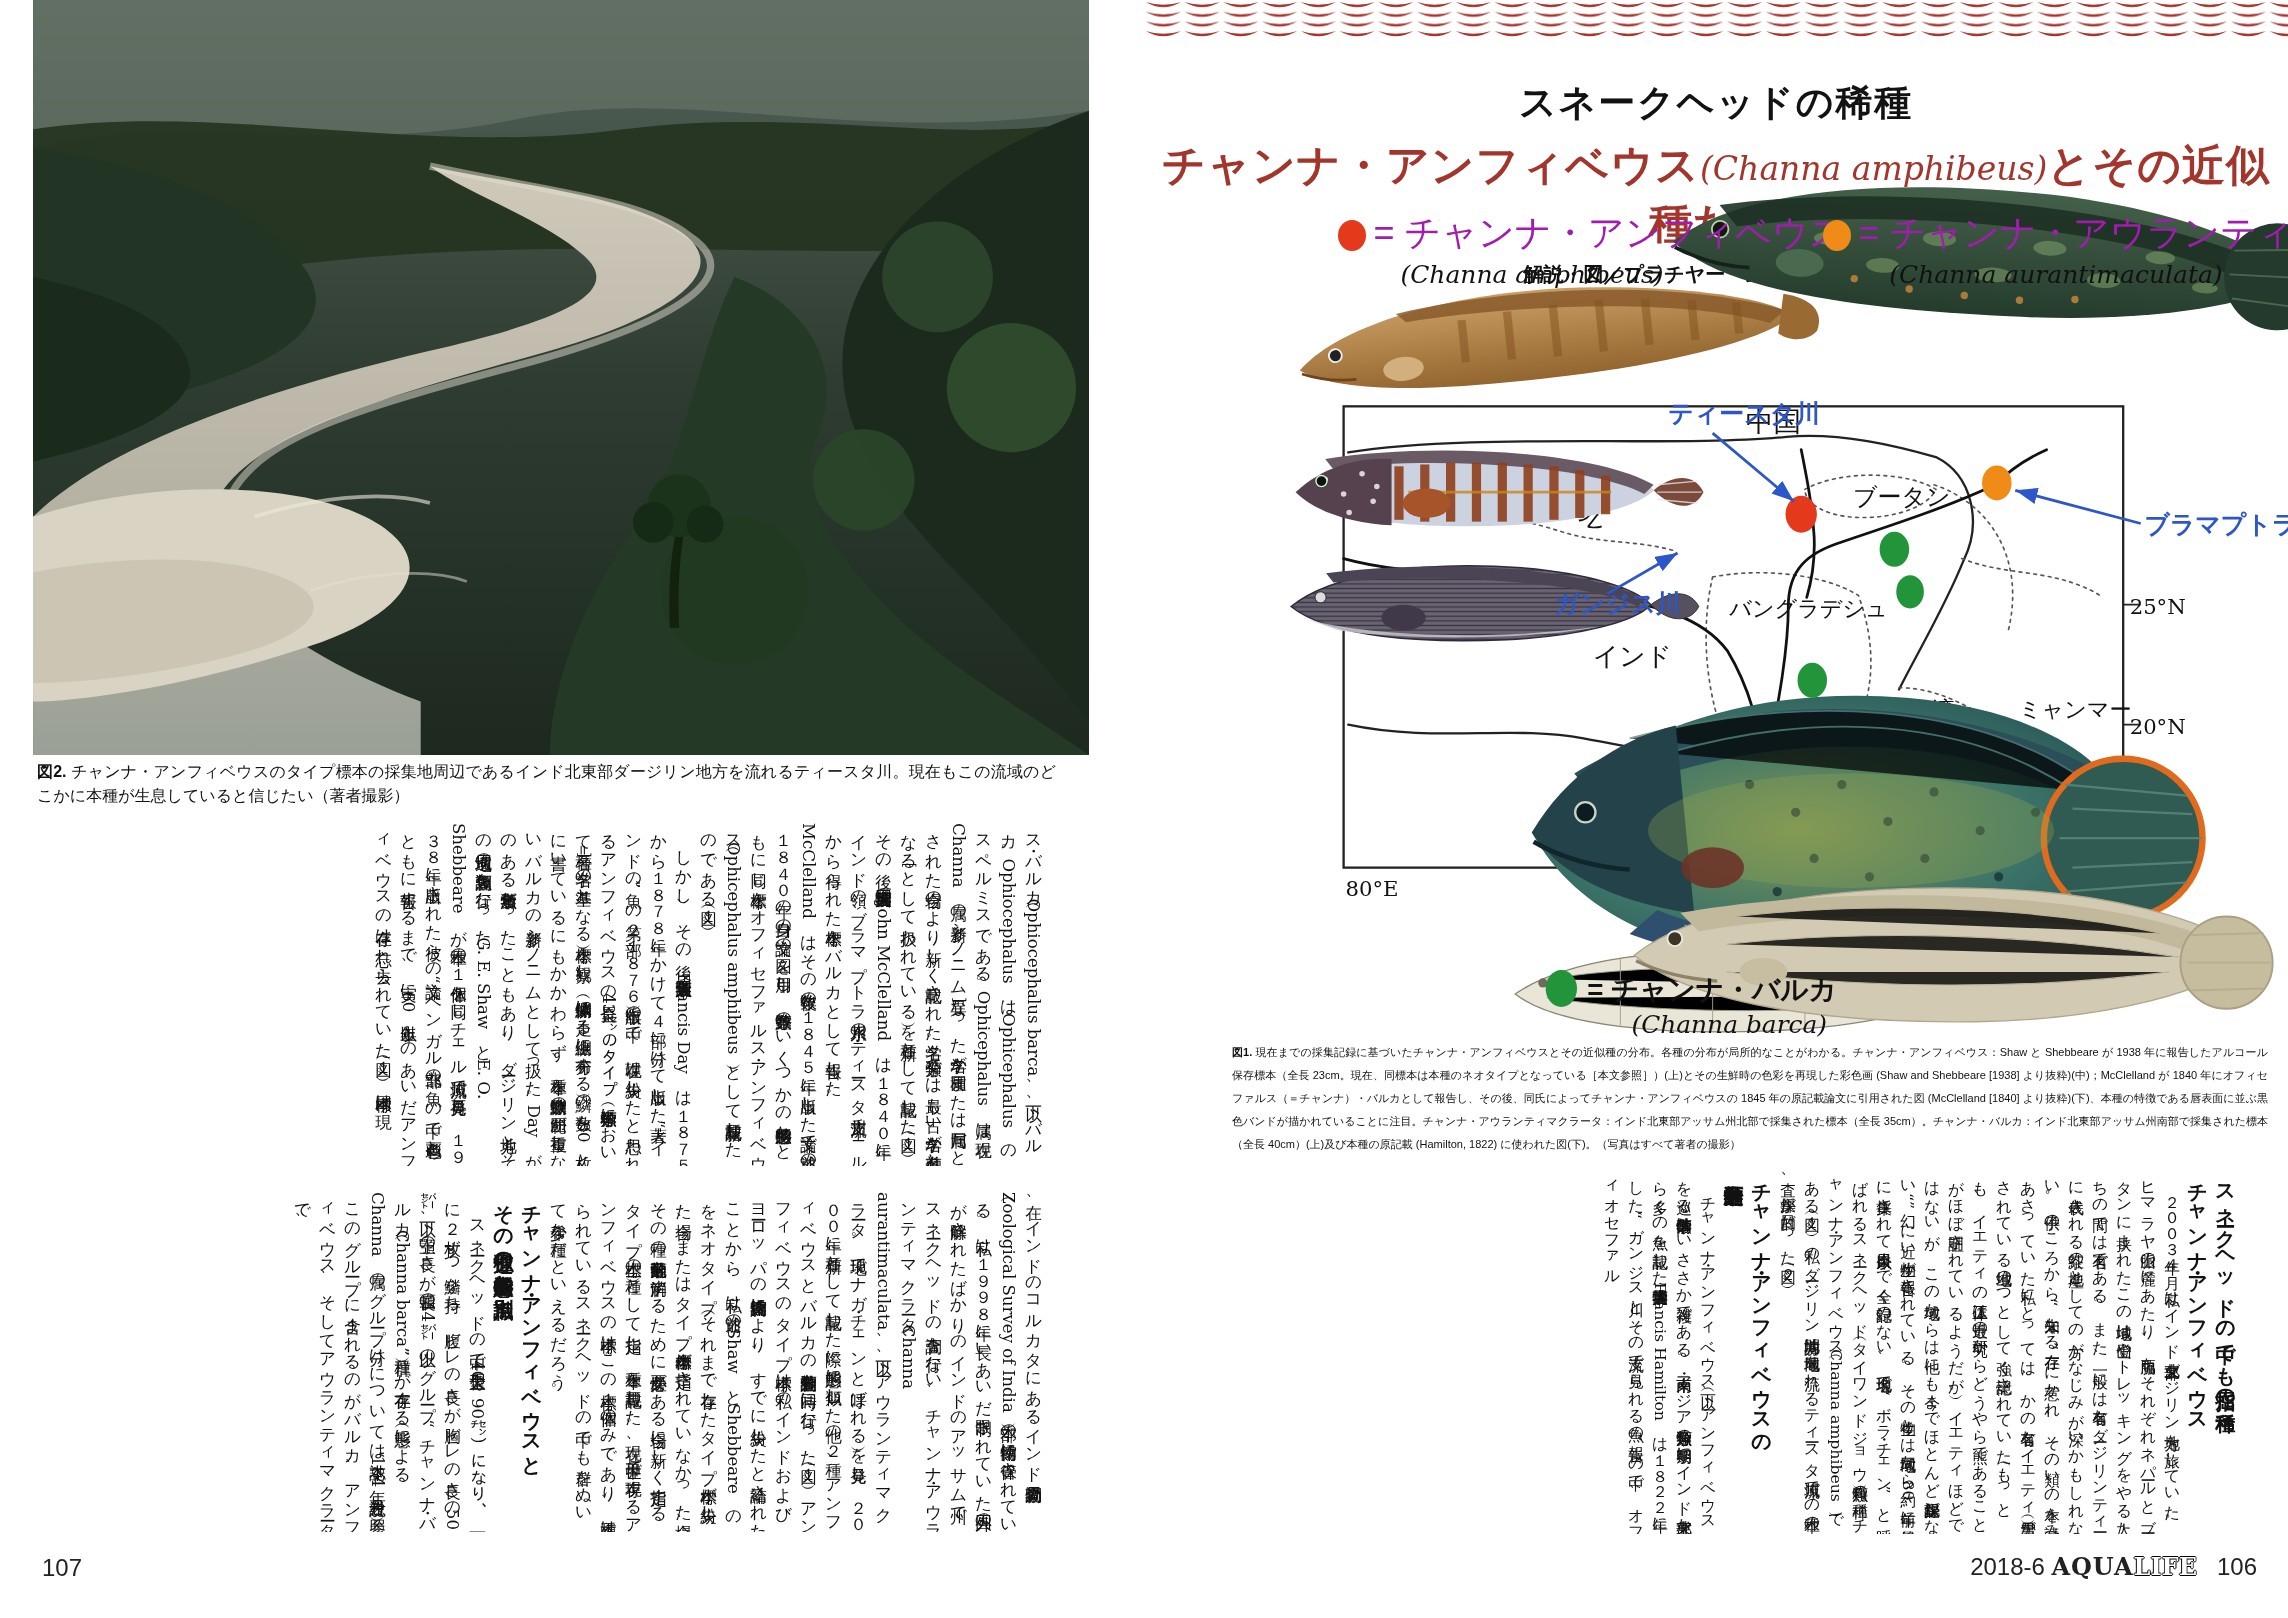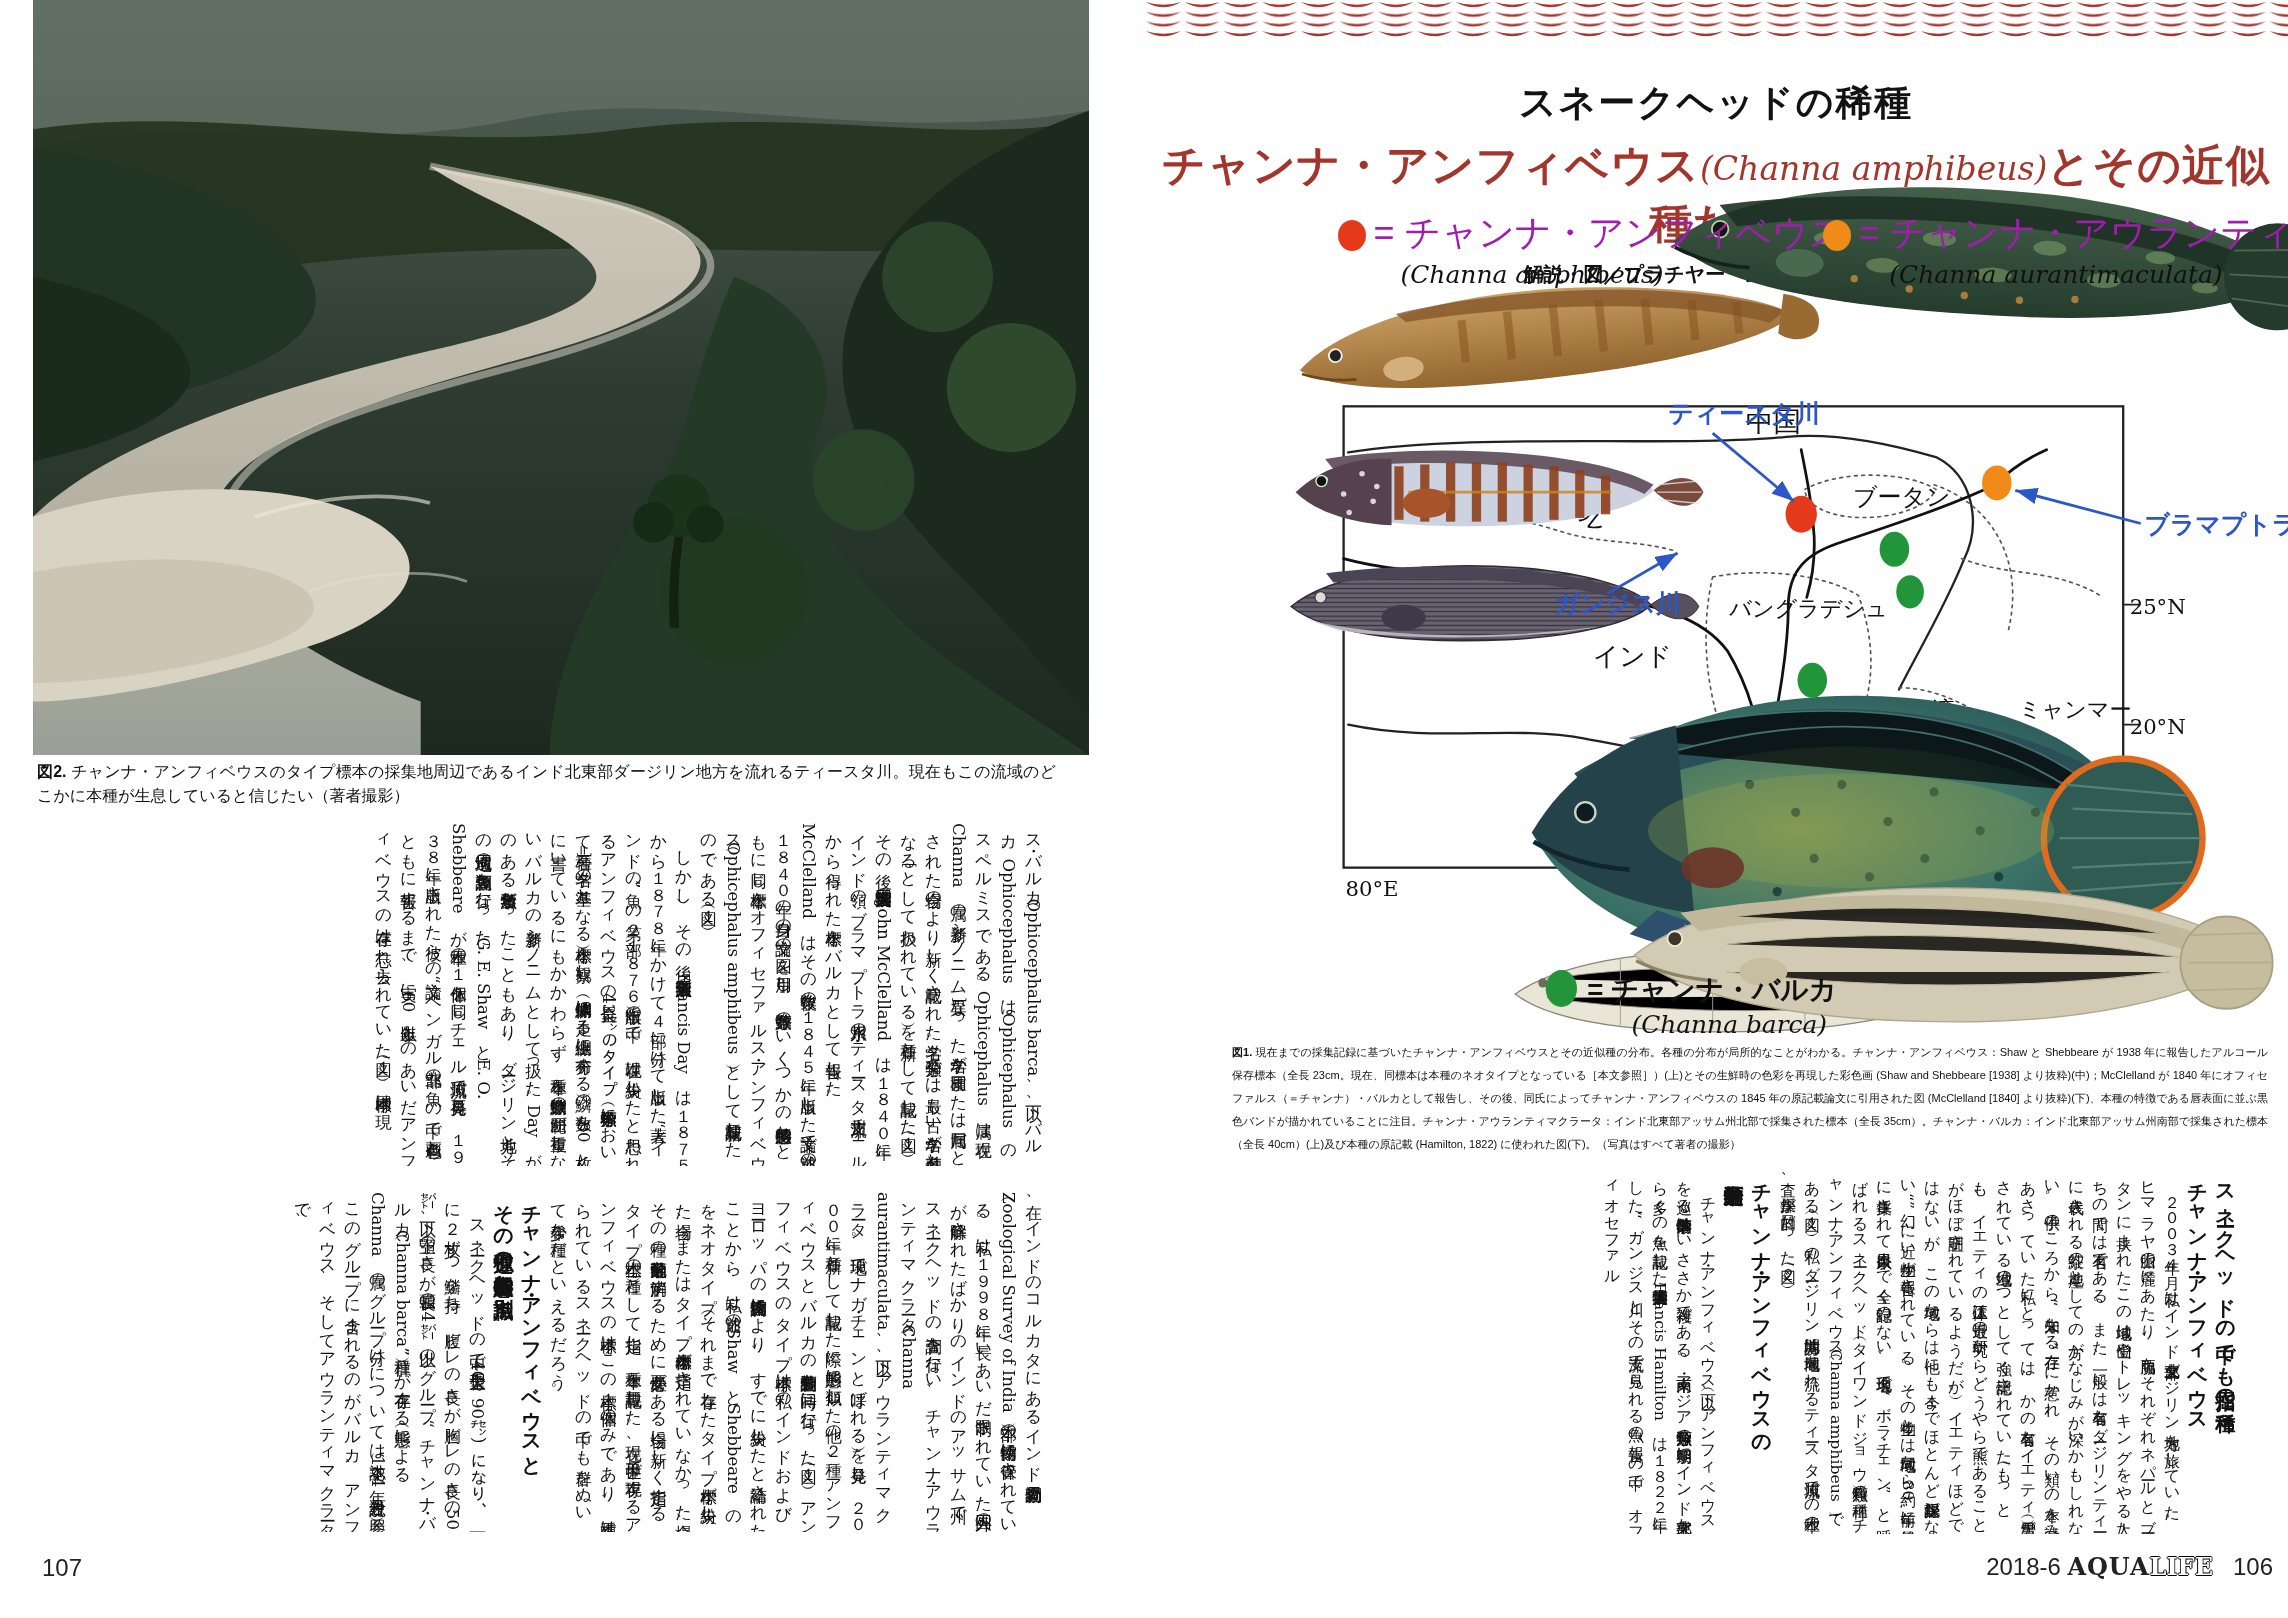--- a/index.html
+++ b/index.html
@@ -26,21 +26,21 @@
   .title-red .latin{font-family:"DejaVu Serif",serif;font-style:italic;font-size:33px;}
   .byline{margin-top:7.4px;font-family:"Liberation Sans",sans-serif;font-weight:bold;font-size:20px;color:#121212;}
   
   .legend-item{position:absolute;text-align:center;font-family:"Liberation Sans",sans-serif;}
   .legend-line1{font-weight:normal;font-size:36px;color:#a21caf;white-space:nowrap;}
   .legend-dot{display:inline-block;width:28px;height:31px;border-radius:50%;vertical-align:-5.5px;margin-right:7.4px;}
   .legend-latin{font-style:italic;font-family:"DejaVu Serif",serif;font-size:25px;margin-top:1.8px;}
   .dot-red{background:#e5391b;}  .dot-orange{background:#ef8b16;}
   
   .folio{font-family:"Liberation Sans",sans-serif;font-size:24px;color:#222;}
-  #right-footer{right:16px;top:1552px;text-align:right;white-space:nowrap;margin-left:17px;}
+  #right-footer{right:32px;top:1552px;text-align:right;white-space:nowrap;margin-left:17px;}
   .logo-aqua{font-family:"DejaVu Serif",serif;font-weight:bold;letter-spacing:0.9px;}
   .logo-life{font-family:"DejaVu Serif",serif;font-weight:bold;color:#fff;text-shadow:0 0 0.9px #000,0.9px 0 #000,-0.9px 0 #000,0 0.9px #000,0 -0.9px #000;}
   .svg-label{font-family:"Liberation Sans",sans-serif;}
   .coord{font-family:"DejaVu Serif",serif;}
 </style>
 </head>
 <body>
 
 <div id="spread">
 

